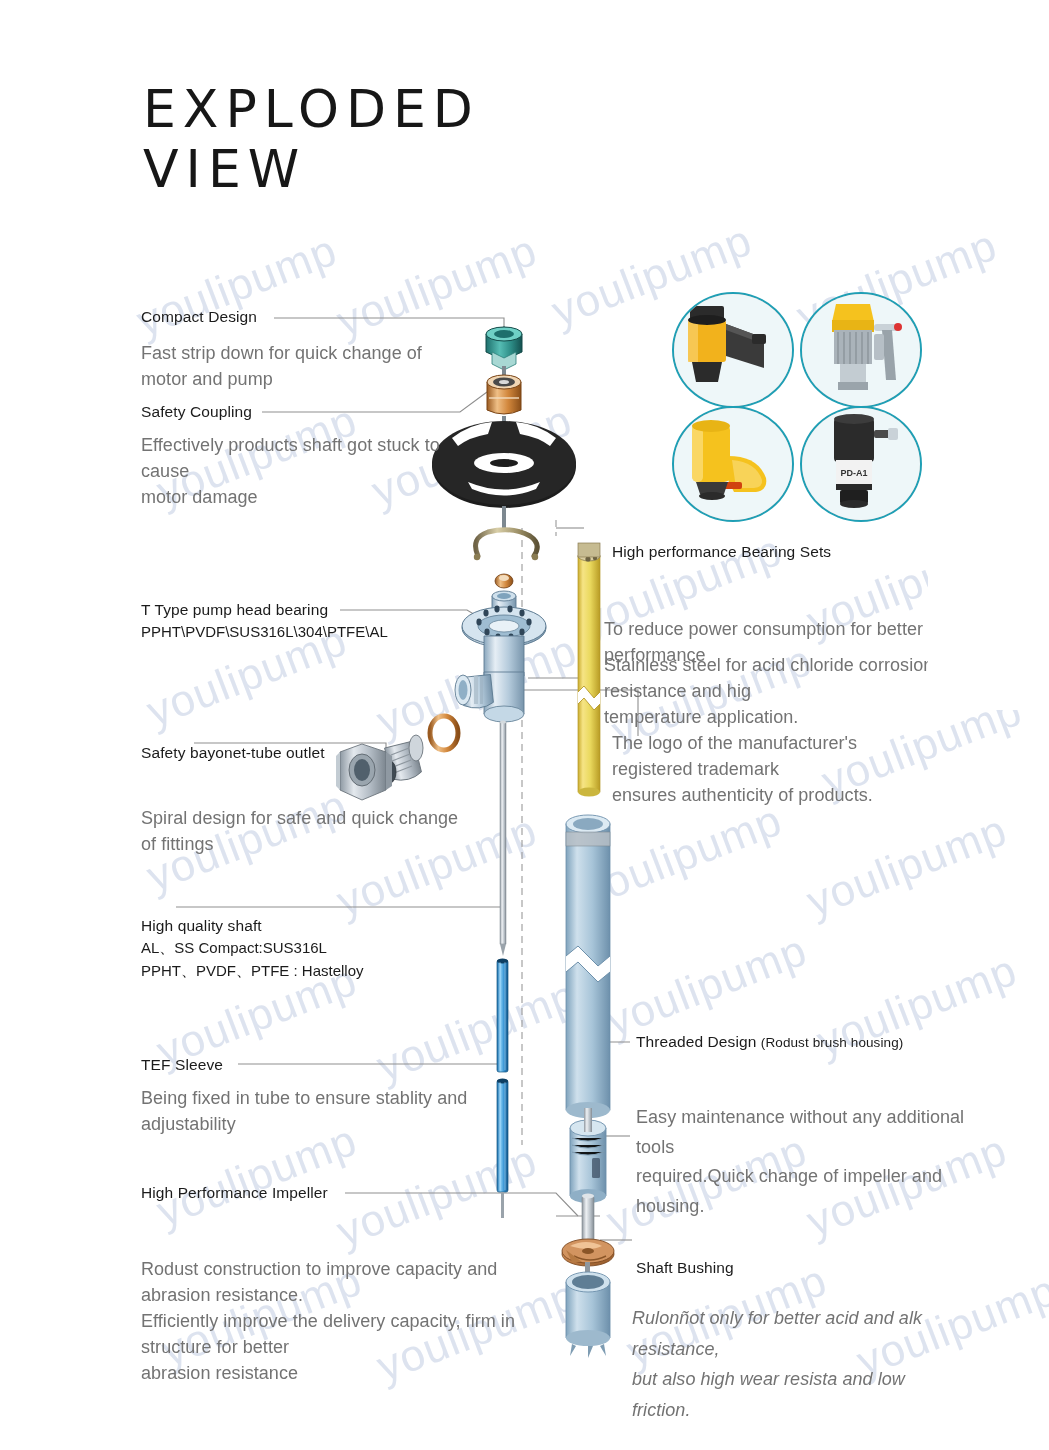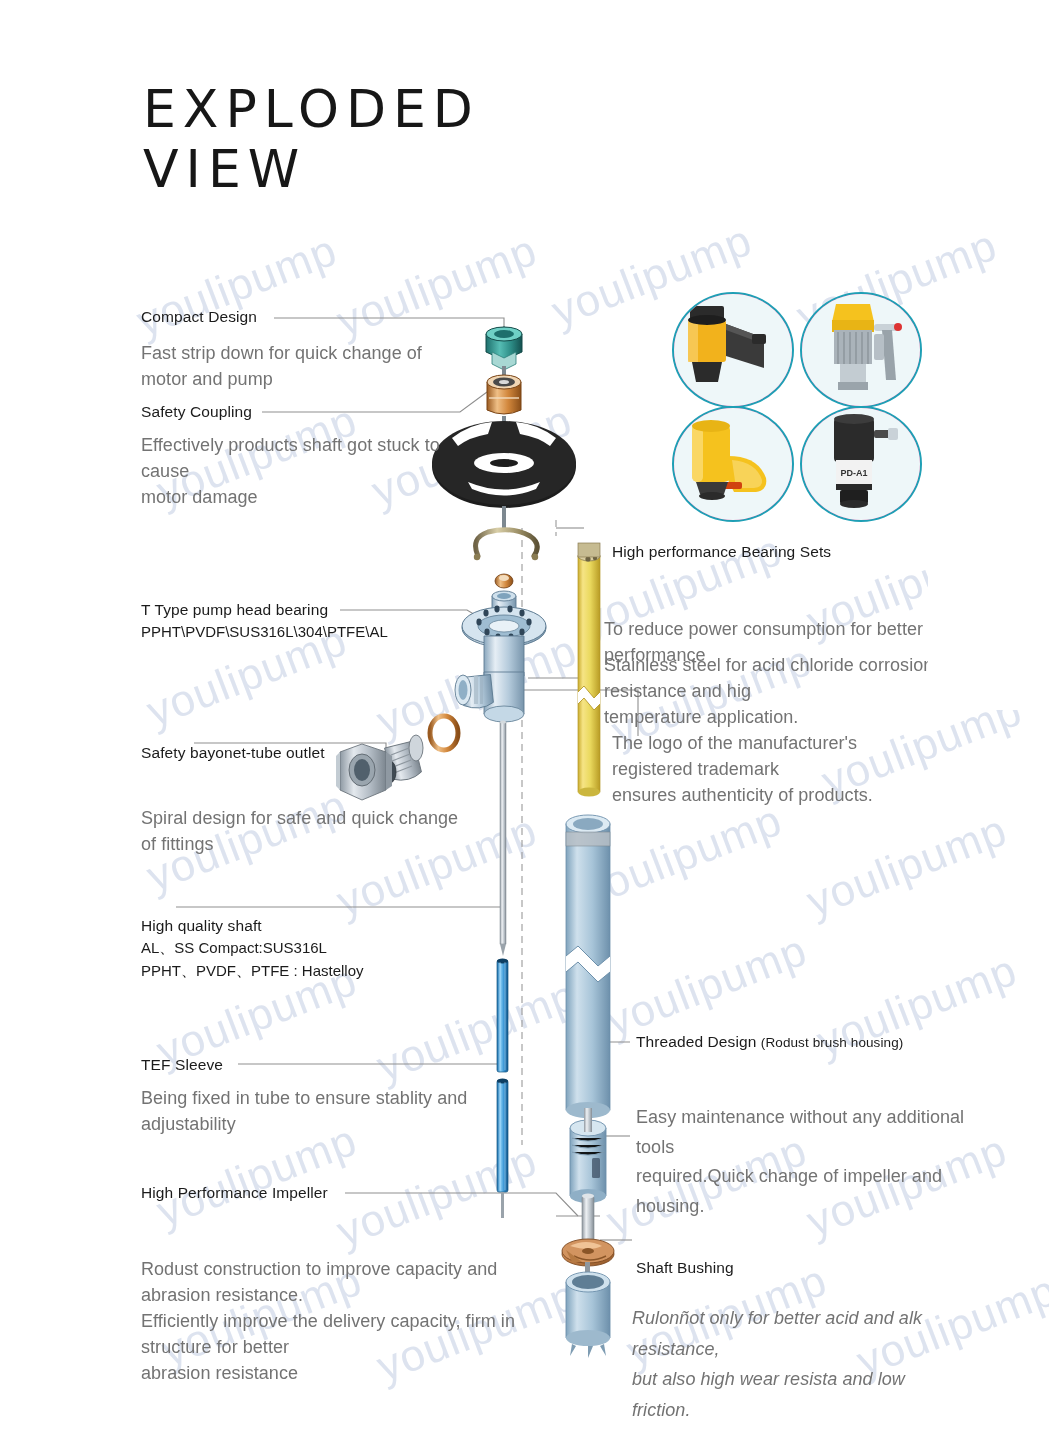--- a/index.html
+++ b/index.html
@@ -44,21 +44,21 @@
   }
   .c-line2{font-size:15px;color:#1b1b1b;white-space:nowrap;margin-top:4px;}
 
   
   #right-clip{position:absolute;left:928px;top:520px;width:130px;height:190px;background:#fff;z-index:7;}
 
   
   #photos{position:absolute;left:672px;top:292px;width:250px;height:226px;z-index:4;}
   .photo{
     position:absolute;width:118px;height:112px;border-radius:50%;
-    border:2.5px solid #1f9fb5;background:#ec4899;overflow:hidden;
+    border:2.5px solid #1f9fb5;background:#a3a3a3;overflow:hidden;
   }
   .photo.p1{left:0;top:0;}
   .photo.p2{left:128px;top:0;}
   .photo.p3{left:0;top:114px;}
   .photo.p4{left:128px;top:114px;}
   .photo svg{display:block;width:100%;height:100%;}
 
   
   #parts{position:absolute;left:0;top:0;width:1049px;height:1450px;z-index:4;}
 </style>

